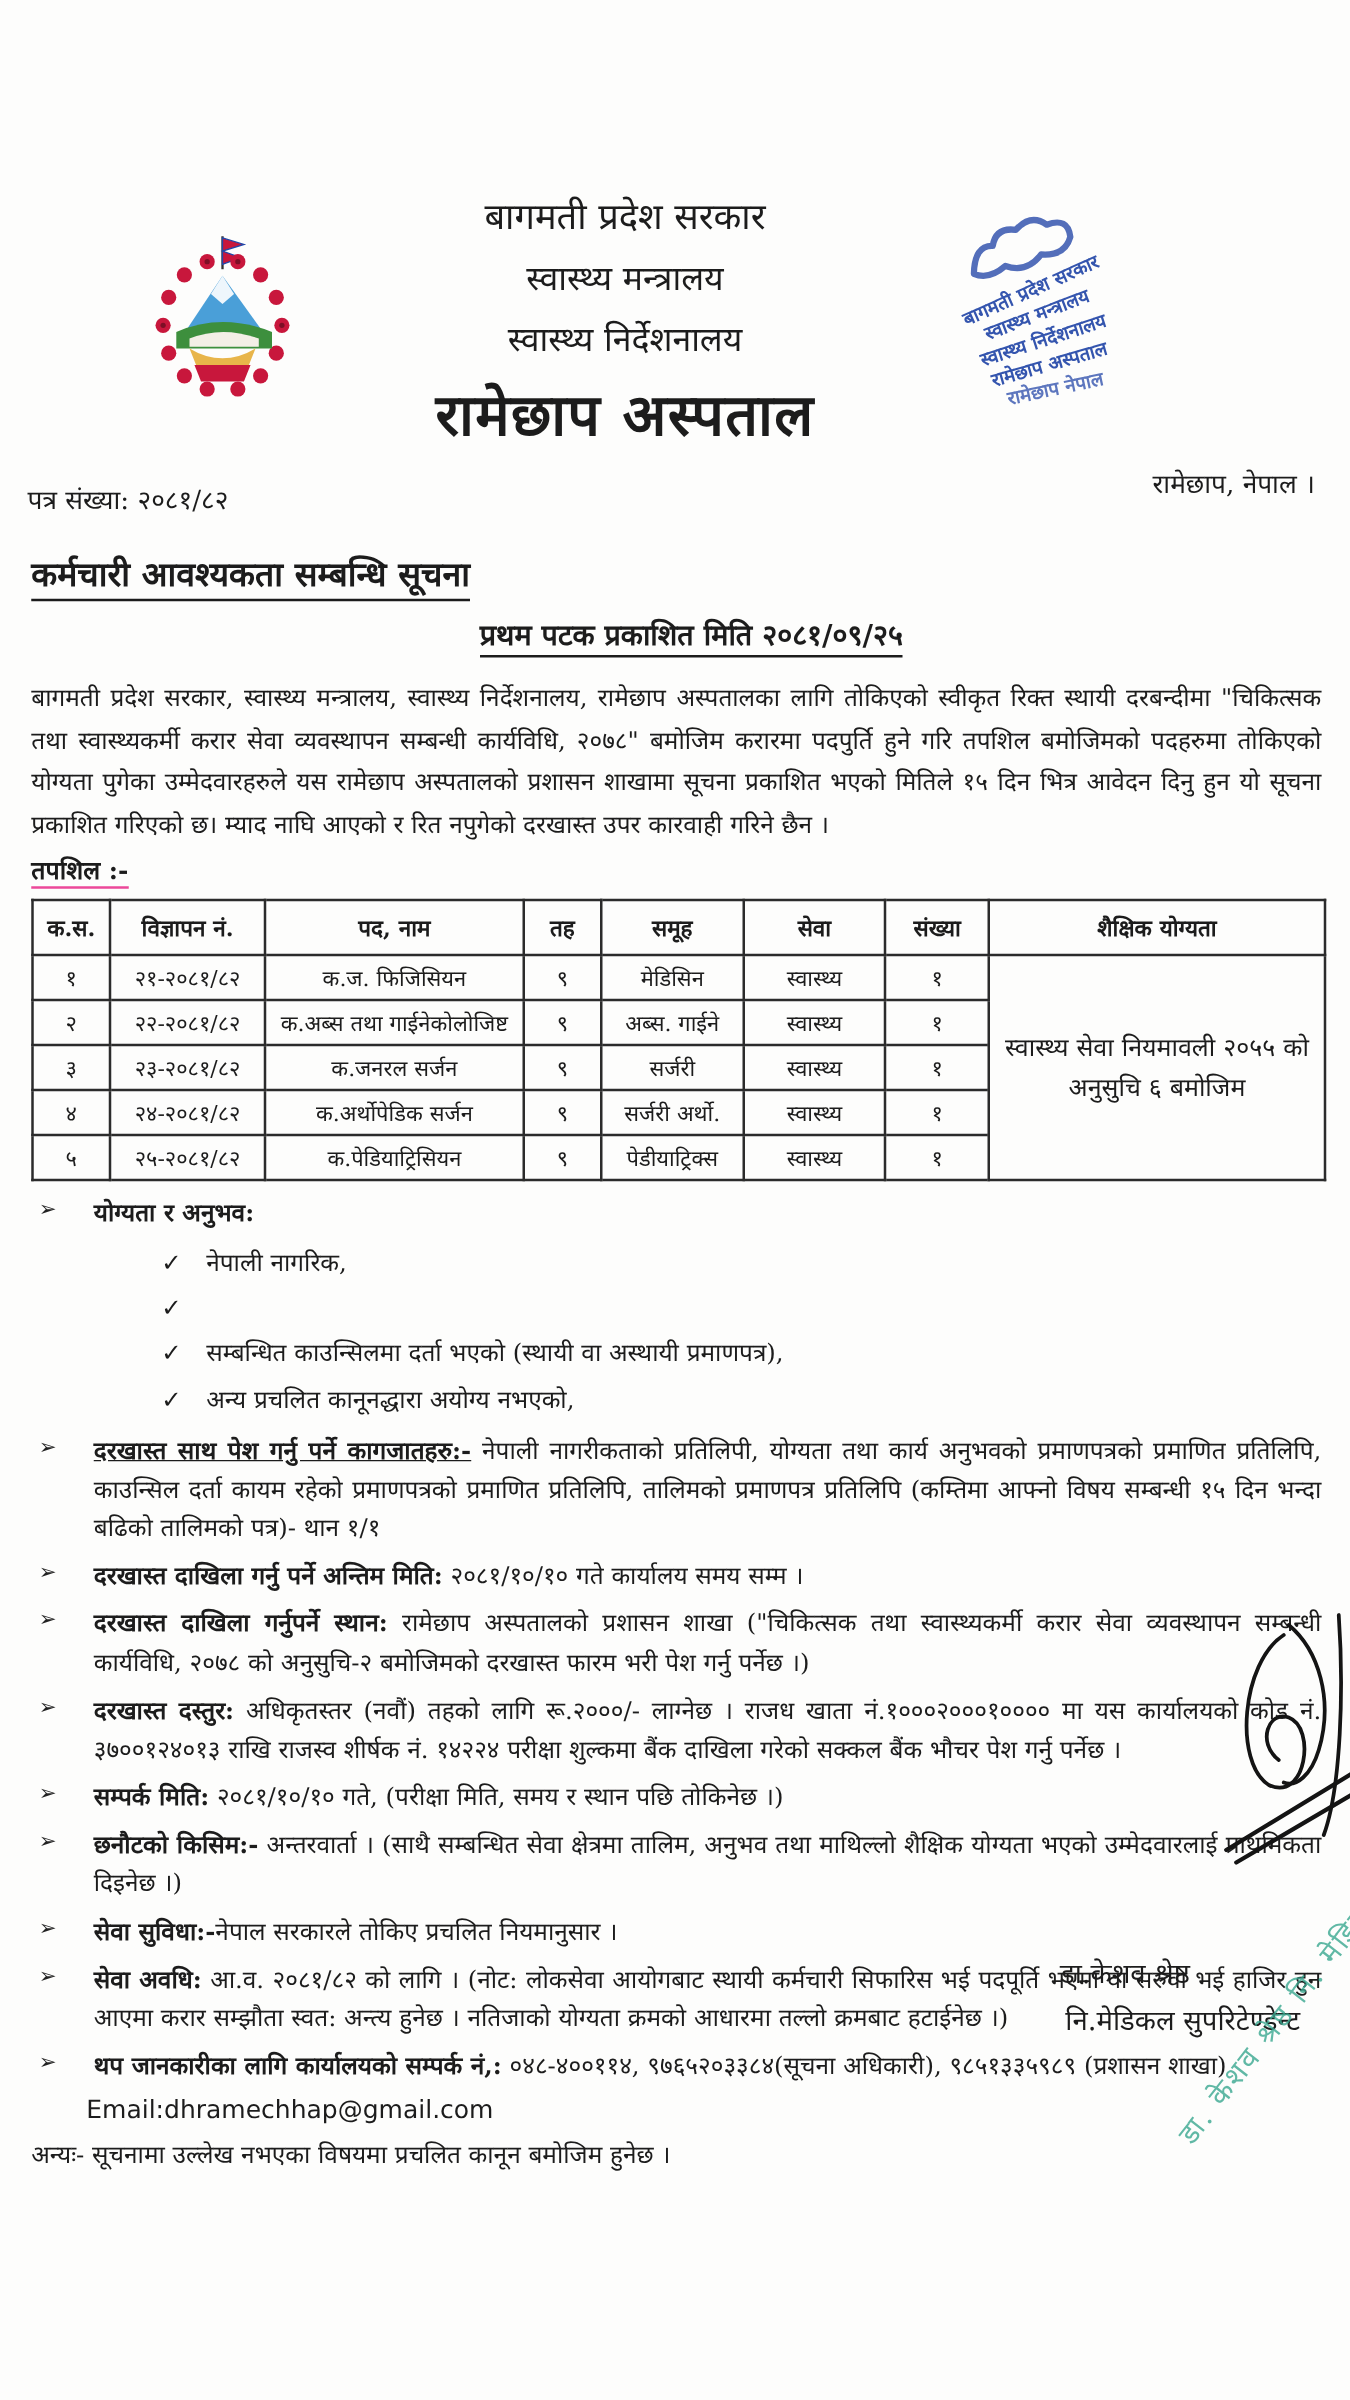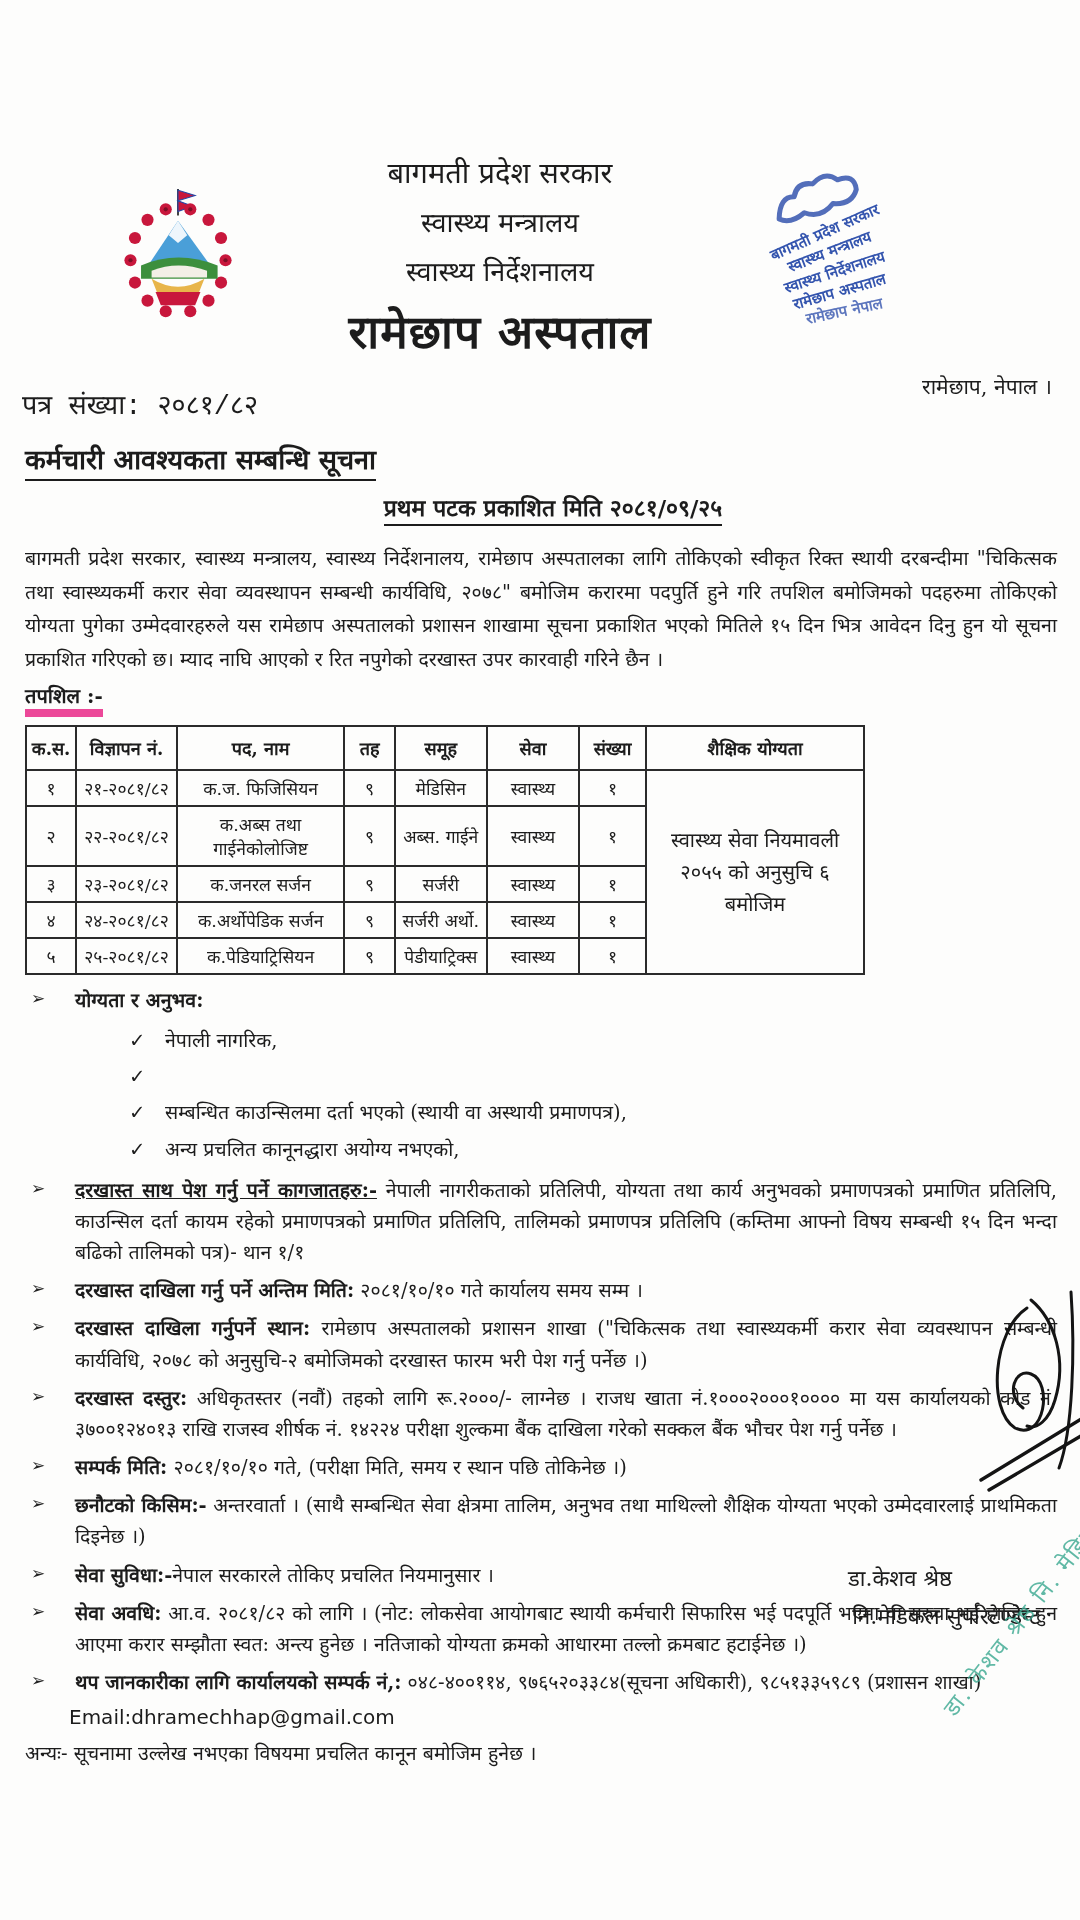--- a/index.html
+++ b/index.html
@@ -20,35 +20,35 @@
     transform:rotate(-14deg);color:#2347a8;text-align:center;
     font-family:"DejaVu Sans","Liberation Sans",sans-serif;opacity:.92;
   }
   .blue-stamp .map-scribble{display:block;margin:0 auto 2px auto;}
   .blue-stamp span{display:block;font-size:15px;font-weight:bold;line-height:1.35;}
   .bs-l1{transform:rotate(-10deg);}
   .bs-l2{transform:rotate(-7deg);}
   .bs-l3{transform:rotate(-4deg);}
   .bs-l4{transform:rotate(-2deg);}
   .bs-l5{transform:rotate(2deg);opacity:.8;}
-  .letter-no{position:absolute;left:22px;top:385px;font-size:27px;font-family:Liberation Mono, monospace;}
+  .letter-no{position:absolute;left:22px;top:385px;font-size:21px;}
   .place-line{position:absolute;right:28px;top:372px;font-size:21px;}
   
   .content{position:absolute;left:25px;top:440px;width:1032px;}
   .notice-title-wrap{text-align:left;}
   .notice-title{display:inline-block;font-size:27px;font-weight:bold;
     border-bottom:2px solid #1c1c1c;padding-bottom:2px;}
   .notice-pub-wrap{text-align:center;margin-top:10px;}
   .notice-pub{display:inline-block;font-size:23px;font-weight:bold;
     border-bottom:2px solid #1c1c1c;padding-bottom:1px;margin-left:24px;}
   .intro{font-size:19.5px;line-height:1.72;text-align:justify;margin:16px 0 4px 0;}
   .tapasil{display:inline-block;font-size:20px;font-weight:bold;
-    border-bottom:8px solid #ec4899;margin:2px 0 8px 0;text-align:center;}
-  
-  table.vac{border-collapse:collapse;width:840px;font-size:17.5px;padding-left:29px;}
+    border-bottom:2px solid #ec4899;margin:2px 0 8px 0;text-align:center;}
+  
+  table.vac{border-collapse:collapse;width:1036px;font-size:17.5px;padding-left:29px;}
   table.vac th,table.vac td{border:2px solid #2b2b2b;padding:5px 4px;text-align:center;}
   table.vac th{font-weight:bold;font-size:18px;padding:9px 4px;}
   td.qual{font-size:20px;line-height:1.6;}
   
   .bullets{margin-top:10px;}
   .bullet{display:flex;margin:7px 0;font-size:19.5px;line-height:1.6;}
   .bullet .arrow{flex:0 0 44px;padding-left:6px;font-size:17px;color:#222;}
   .bullet .btext{flex:1;text-align:justify;}
   .lead{font-weight:bold;}
   .lead.u{text-decoration:underline;}

